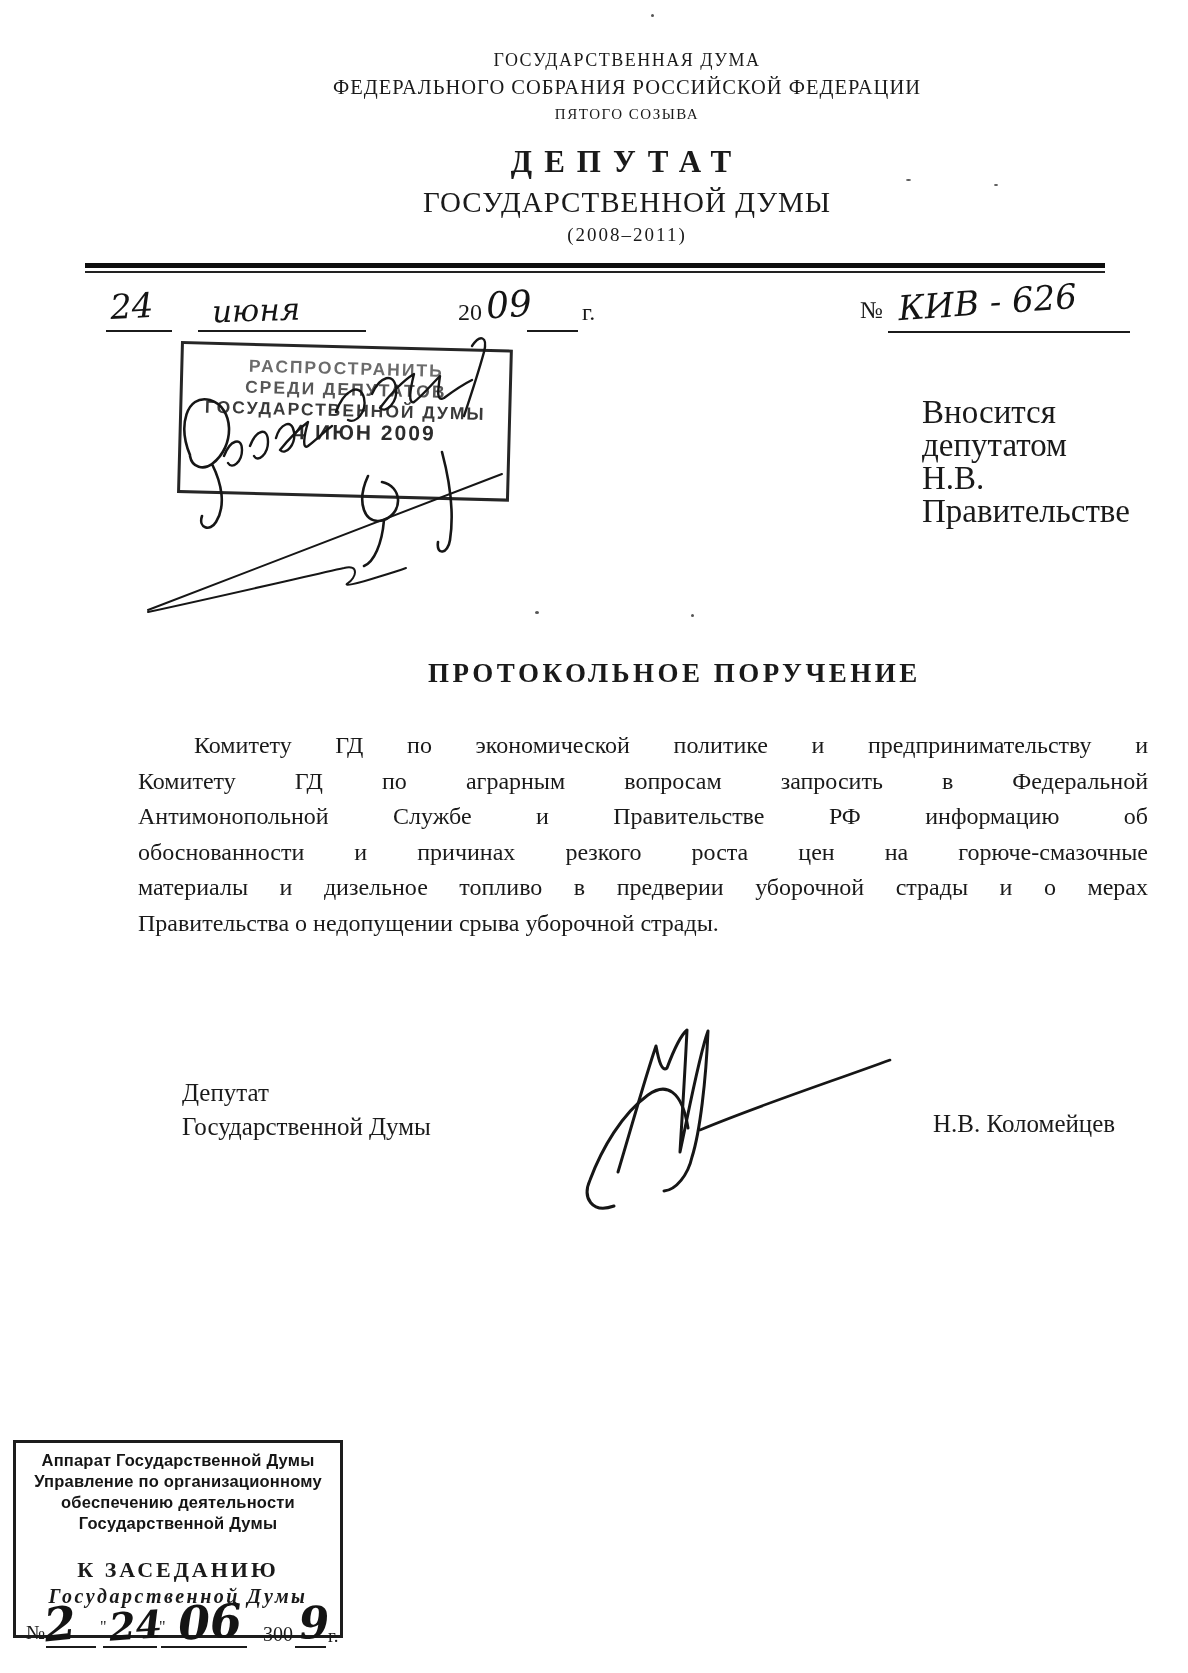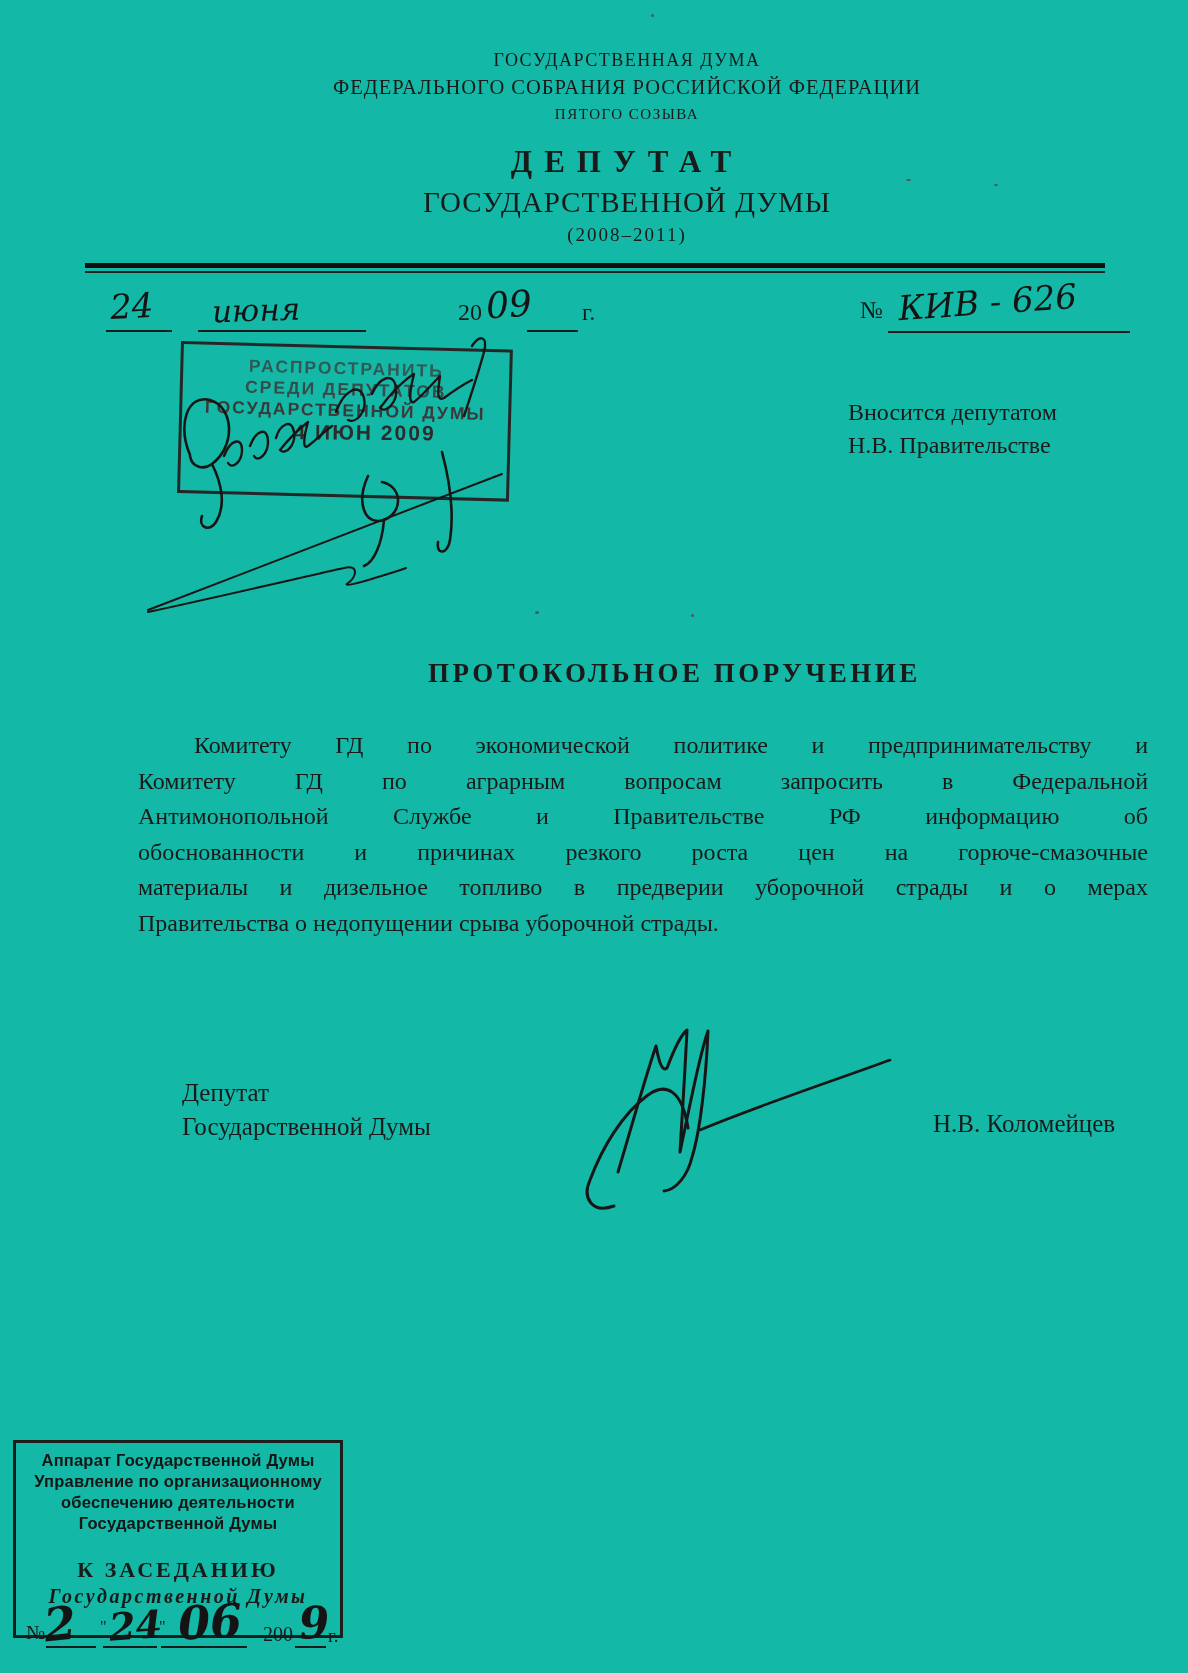--- a/index.html
+++ b/index.html
@@ -1,18 +1,18 @@
 <!DOCTYPE html>
 <html><head>
 <meta charset="utf-8">
 <style>
   html,body{margin:0;padding:0;background:#e8e8e8;}
   .page{
     position:relative;width:1188px;height:1673px;margin:0 auto;
-    background:#14b8a6;overflow:hidden;
+    background:#ffffff;overflow:hidden;
     font-family:"Liberation Serif","DejaVu Serif",serif;color:#1a1a1a;
   }
   .abs{position:absolute;}
   .ctr{left:627px;transform:translateX(-50%);white-space:nowrap;text-align:center;}
   
   .lh1{top:50px;font-size:18px;letter-spacing:1.5px;}
   .lh2{top:76px;font-size:20.5px;letter-spacing:1px;font-family:Liberation Serif, serif;}
   .lh3{top:106px;font-size:15px;letter-spacing:1.5px;}
   .lh4{top:144px;font-size:31px;font-weight:bold;letter-spacing:12px;}
   .lh5{top:186px;font-size:29px;letter-spacing:1px;}
@@ -25,21 +25,21 @@
   
   .dstamp{
     left:181px;top:341px;width:332px;height:152px;border:3px solid #262626;
     transform:rotate(1.5deg);transform-origin:top left;box-sizing:border-box;
   }
   .dstamp-text{margin-top:10px;text-align:center;font-weight:bold;font-size:17.5px;
     line-height:21px;letter-spacing:2px;color:#3a3a3a;font-family:"Liberation Sans",sans-serif;}
   .dstamp-date{position:absolute;left:112px;top:72px;font-weight:bold;font-size:21px;
     letter-spacing:2px;color:#2c2c2c;font-family:"Liberation Sans",sans-serif;transform:rotate(-1deg);white-space:nowrap;}
   
-  .subm{left:848px;top:396px;font-size:24px;line-height:33px;}
+  .subm{left:922px;top:396px;font-size:33px;line-height:33px;}
   
   .doc-title{left:428px;top:658px;font-size:27px;font-weight:bold;letter-spacing:3.5px;white-space:nowrap;}
   .body-col{left:138px;top:728px;width:1010px;font-size:24px;line-height:35.5px;}
   .jline{text-align:justify;text-align-last:justify;}
   .indent{padding-left:56px;}
   
   .sigpos{left:182px;top:1076px;font-size:25px;line-height:34px;}
   .signame{left:933px;top:1110px;font-size:25px;white-space:nowrap;}
   
   .rstamp{left:13px;top:1440px;width:330px;height:198px;border:3px solid #1d1d1d;box-sizing:border-box;}
@@ -142,21 +142,21 @@
 
     <div class="abs" style="left:10px;top:178px;font-size:20px;">№</div>
     <div class="abs hw" style="left:28px;top:154px;font-size:46px;font-weight:bold;transform:rotate(-6deg);">2</div>
     <div class="uline" style="left:30px;top:203px;width:50px;"></div>
     <div class="abs" style="left:84px;top:175px;font-size:16px;">"</div>
     <div class="abs hw" style="left:93px;top:160px;font-size:38px;font-weight:bold;transform:rotate(-4deg);">24</div>
     <div class="uline" style="left:87px;top:203px;width:54px;"></div>
     <div class="abs" style="left:143px;top:175px;font-size:16px;">"</div>
     <div class="abs hw" style="left:162px;top:152px;font-size:46px;font-weight:bold;transform:rotate(-3deg);">06</div>
     <div class="uline" style="left:145px;top:203px;width:86px;"></div>
-    <div class="abs" style="left:247px;top:180px;font-size:20px;">200</div>
+    <div class="abs" style="left:247px;top:180px;font-size:20px;">300</div>
     <div class="abs hw" style="left:283px;top:154px;font-size:44px;font-weight:bold;transform:rotate(-4deg);">9</div>
     <div class="uline" style="left:279px;top:203px;width:31px;"></div>
     <div class="abs" style="left:312px;top:182px;font-size:19px;">г.</div>
   </div>
 
   <div class="speck" style="left:535px;top:611px;width:4px;height:3px;"></div>
   <div class="speck" style="left:691px;top:614px;width:3px;height:3px;"></div>
   <div class="speck" style="left:906px;top:179px;width:5px;height:2px;"></div>
   <div class="speck" style="left:994px;top:184px;width:4px;height:2px;"></div>
   <div class="speck" style="left:651px;top:14px;width:3px;height:3px;"></div>

